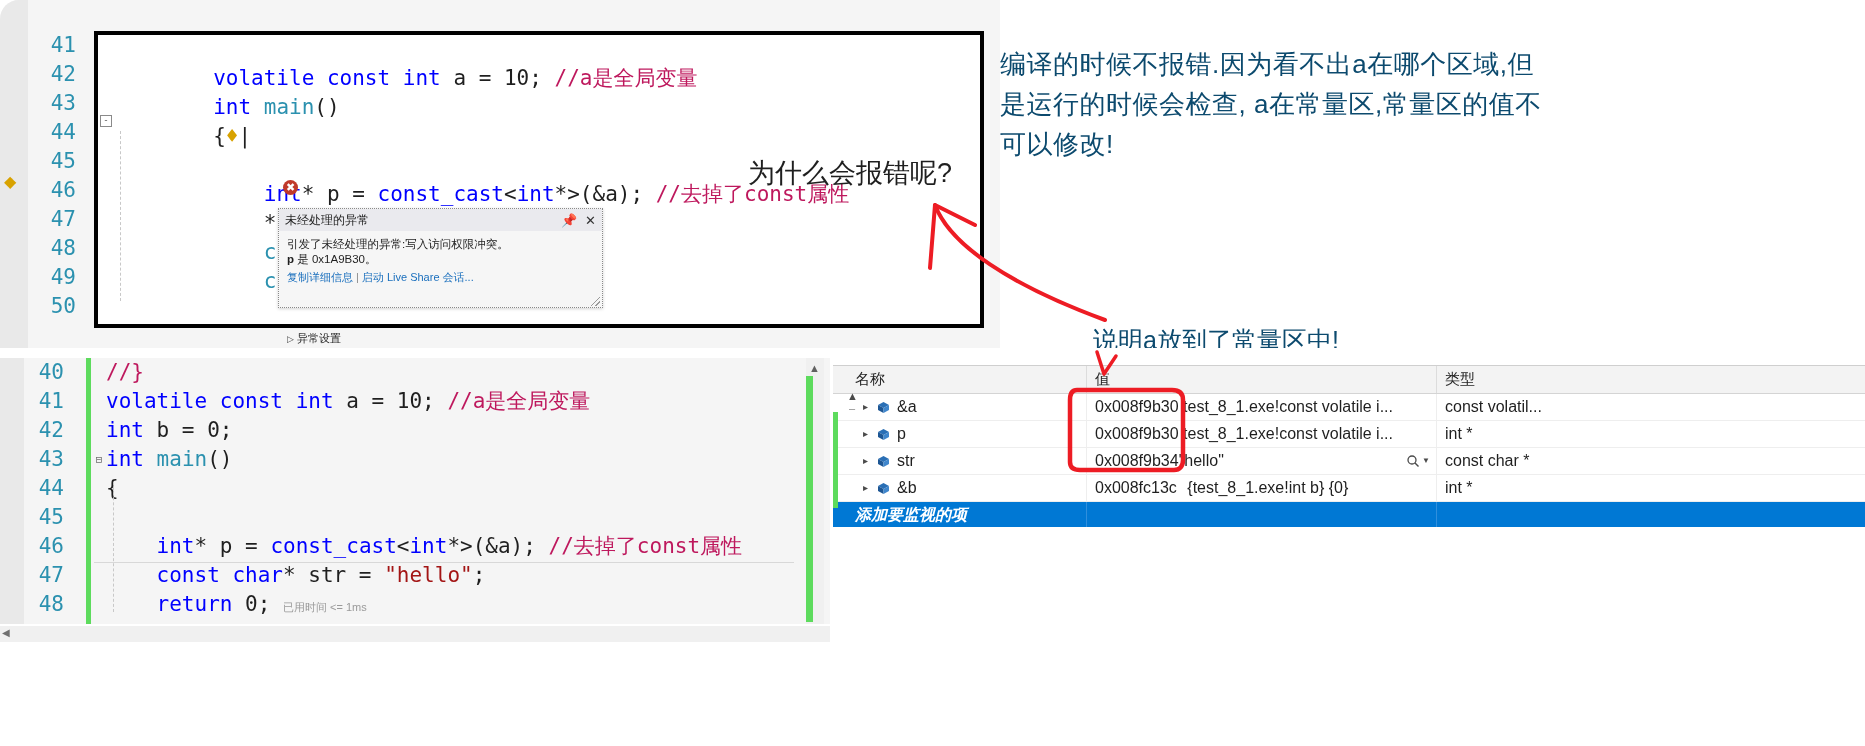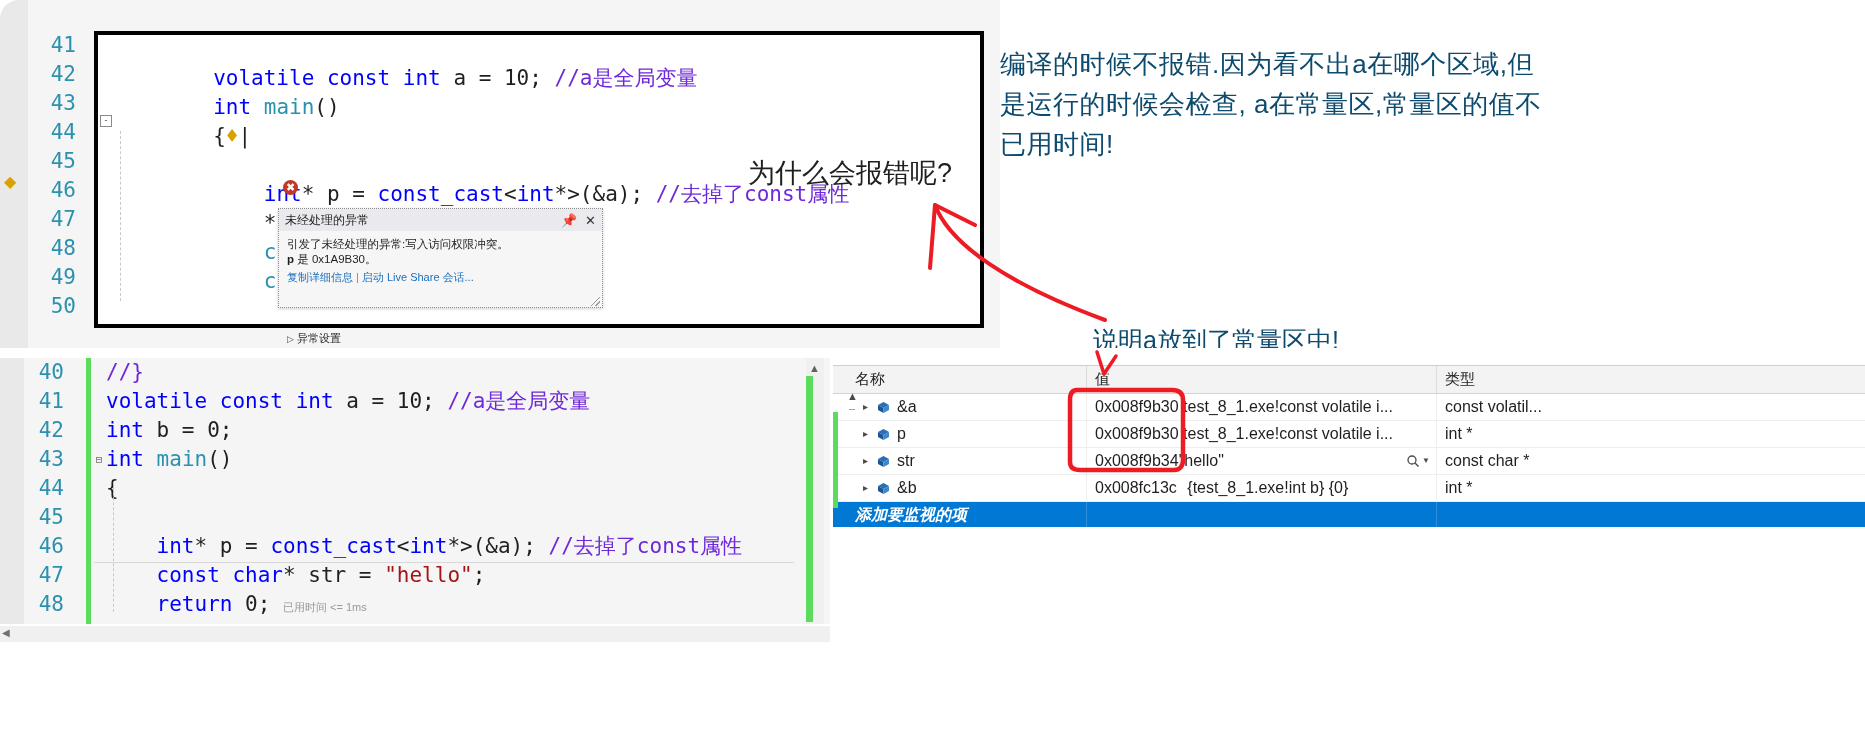--- a/index.html
+++ b/index.html
@@ -11,21 +11,21 @@
   #root {
     position: relative;
     width: 1865px;
     height: 746px;
     overflow: hidden;
     background: #ffffff;
     border-radius: 19px;
   }
   .kw   { color: #0000ff; }
   .typ  { color: #2b91af; }
-  .cmt  { color: #6d28d9; margin-top: 20px; }
+  .cmt  { color: #be185d; margin-top: 20px; }
   .str  { color: #a31515; }
   .num  { color: #1f1f1f; }
   .pln  { color: #1f1f1f; }
 
   
   #top-editor-wrap {
     position: absolute;
     left: 0; top: 0;
     width: 1000px; height: 348px;
     background: #f5f5f5;
@@ -468,21 +468,21 @@
     </div>
     <div id="exception-settings">
       <span class="tri">▷</span><span>异常设置</span>
     </div>
     <div id="popup-resize"></div>
   </div>
 
   <div class="annot" id="annot-top-right">
     <div>编译的时候不报错.因为看不出a在哪个区域,但</div>
     <div>是运行的时候会检查, a在常量区,常量区的值不</div>
-    <div>已用时间!</div>
+    <div>可以修改!</div>
   </div>
 
   <div class="annot" id="annot-why">为什么会报错呢?</div>
 
   <div class="annot" id="annot-const-area">说明a放到了常量区中!</div>
 
   <div id="mid-gap"></div>
 
   <div id="bottom-editor">
     <div id="bottom-left-strip"></div>

